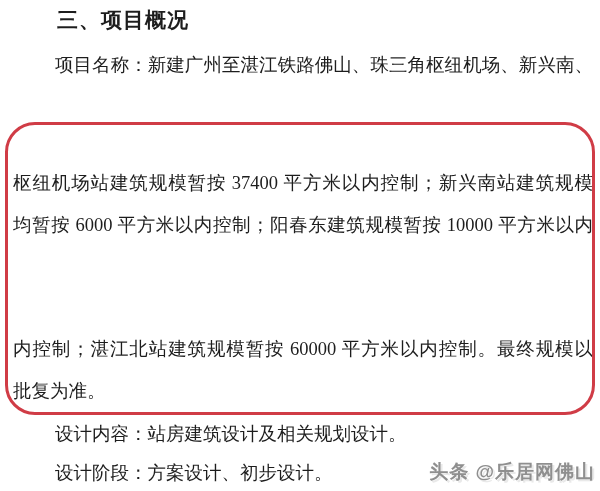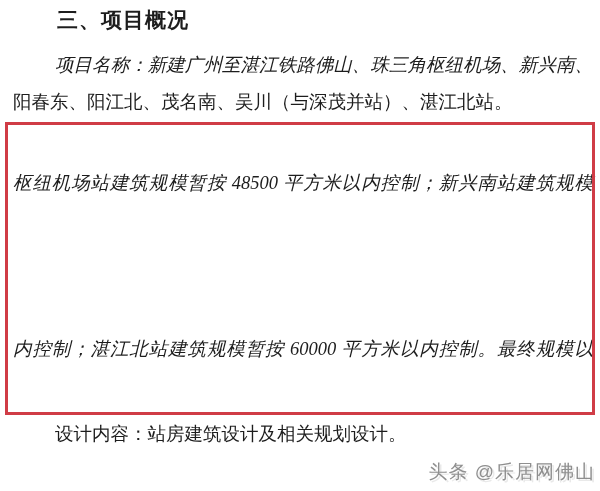--- a/index.html
+++ b/index.html
@@ -1,15 +1,15 @@
 <!DOCTYPE html>
 <html><head>
 <meta charset="utf-8">
 <style>
-  * { margin: 0; padding: 0; box-sizing: border-box; }
+  * { margin: 0; padding: 0; box-sizing: border-box; border-radius: 30px; }
   html, body { background: #ffffff; }
   body {
     width: 600px; height: 491px;
     font-family: "Liberation Serif", "DejaVu Serif", serif;
     color: #1d1d1d;
     overflow: hidden;
   }
   .doc {
     position: relative;
     width: 600px; height: 491px;
@@ -29,55 +29,56 @@
     left: 13px;
     width: 580px;
     font-size: 18.5px;
     line-height: 23px;
     white-space: nowrap;
   }
   .line.full {
     white-space: normal;
     text-align: justify;
     text-align-last: justify;
-    font-style: italic;
   }
   .line.indent { text-indent: 42px; }
   .highlight {
     position: absolute;
     left: 5px; top: 122px;
     width: 590px; height: 293px;
     border: 3px solid #d03c46;
     background: transparent;
     pointer-events: none;
   }
   .watermark {
     position: absolute;
     top: 459px; right: 5px;
     font-family: "Liberation Sans", "DejaVu Sans", sans-serif;
     font-size: 19px;
-    font-weight: normal;
+    font-weight: bold;
     color: #8f8f8f;
     text-shadow: 2px 2px 0 #e9e9e9;
     letter-spacing: 1px;
     white-space: nowrap;
   }
 </style>
 </head>
 <body>
 
 <div class="doc">
 
   <div class="heading">三、项目概况</div>
 
   <div class="line full indent" style="top:54px">项目名称：新建广州至湛江铁路佛山、珠三角枢纽机场、新兴南、</div>
-  <div class="line" style="top:91px">阳春东、阳江北、茂名南、吴川（与深茂并站）、湛江北站。</div>
 
-  <div class="line full" style="top:172px">枢纽机场站建筑规模暂按 48500 平方米以内控制；新兴南站建筑规模</div>
+  <div class="line full" style="top:172px">枢纽机场站建筑规模暂按 37400 平方米以内控制；新兴南站建筑规模</div>
+  <div class="line full" style="top:214px">均暂按 6000 平方米以内控制；阳春东建筑规模暂按 10000 平方米以内</div>
   <div class="line full" style="top:338px">内控制；湛江北站建筑规模暂按 60000 平方米以内控制。最终规模以</div>
+  <div class="line" style="top:380px">批复为准。</div>
 
   <div class="highlight" style="border-color: rgb(208, 60, 70);"></div>
 
   <div class="line indent" style="top:423px">设计内容：站房建筑设计及相关规划设计。</div>
+  <div class="line indent" style="top:462px">设计阶段：方案设计、初步设计。</div>
 
   <div class="watermark">头条 @乐居网佛山</div>
 
 </div>
 
 </body></html>

